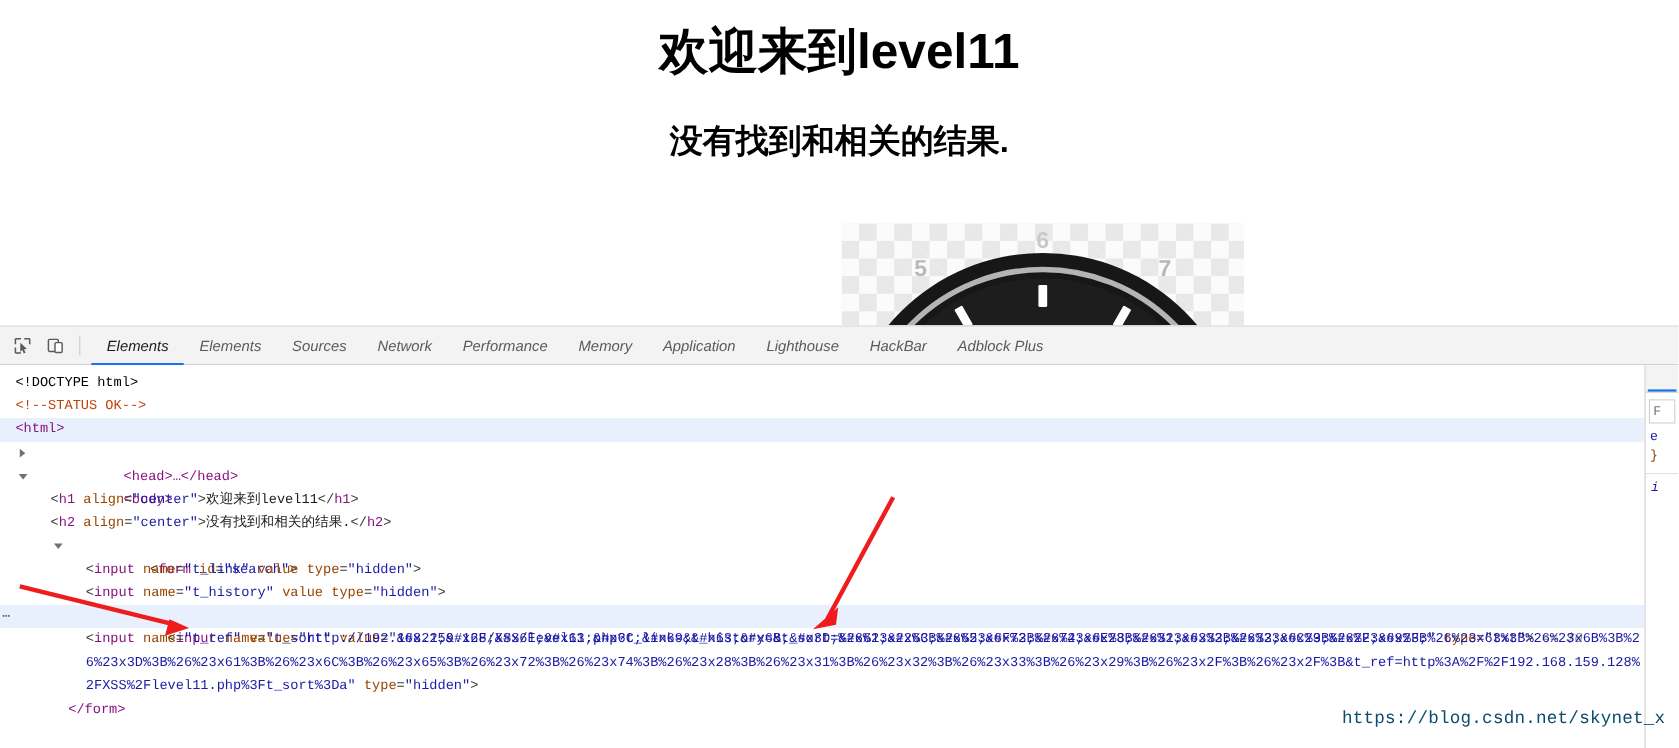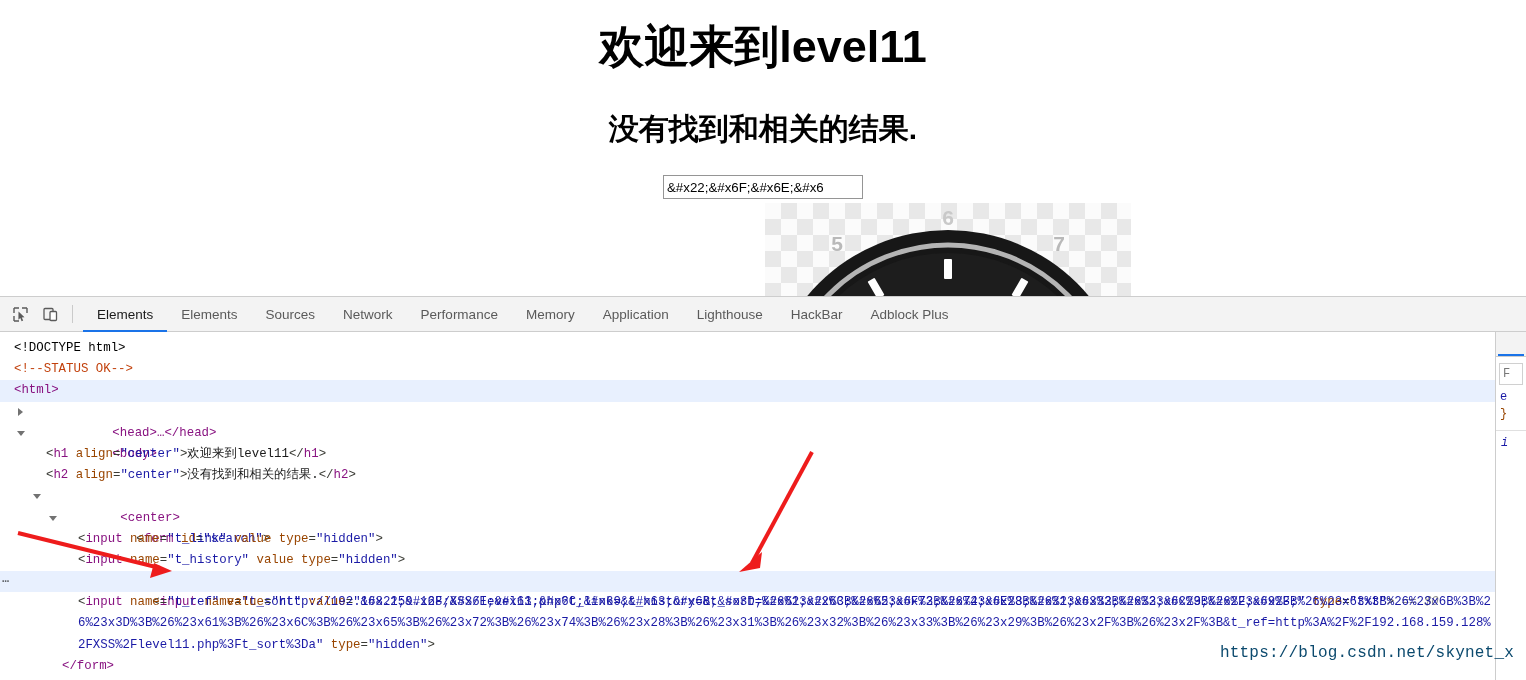--- a/index.html
+++ b/index.html
@@ -83,21 +83,21 @@
     width:28px; height:26px;
     display:flex; align-items:center; justify-content:center;
     margin-right:2px;
     border-radius:2px;
     cursor:pointer;
   }
   .dt-icon-btn svg { display:block; }
   .dt-sep {
     width:1px; height:18px; background:#cacaca; margin:0 10px 0 6px;
   }
-  .dt-tabs { display:flex; align-items:stretch; height:35px; }
+  .dt-tabs { display:flex; align-items:stretch; height:35px;font-style:italic; }
   .dt-tab {
     display:flex; align-items:center;
     padding:0 14px;
     font-size:13.5px;
     color:#5a5a5a;
     cursor:pointer;
     position:relative;
     white-space:nowrap;
     font-family:"Liberation Sans", sans-serif;
   }
@@ -198,23 +198,20 @@
 </head>
 <body>
 
 <div id="root">
 
   <div class="page-area">
 
     <h1 class="page-h1">欢迎来到level11</h1>
     <h2 class="page-h2">没有找到和相关的结果.</h2>
 
-    <div class="page-input-wrap">
-      <input class="page-input" type="text" value="&amp;#x22;&amp;#x6F;&amp;#x6E;&amp;#x6" style="">
-    </div>
 
     <div class="clock-zone">
       <div class="checker"></div>
       <svg class="clock-svg" width="366" height="93" viewBox="0 0 366 93">
 
         <text x="72" y="48" font-family="Liberation Sans, sans-serif" font-size="21" font-weight="bold" fill="#b9b9b9" text-anchor="middle">5</text>
         <text x="183" y="22" font-family="Liberation Sans, sans-serif" font-size="21" font-weight="bold" fill="#c9c9c9" text-anchor="middle">6</text>
         <text x="294" y="48" font-family="Liberation Sans, sans-serif" font-size="21" font-weight="bold" fill="#b9b9b9" text-anchor="middle">7</text>
 
         <circle cx="183" cy="210" r="183" fill="#171717"></circle>
@@ -282,23 +279,20 @@
         </div>
 
         <div class="dt-line ind1">
           <span class="arrow open" style="left:17px;"></span><span class="tw">&lt;body&gt;</span>
         </div>
 
         <div class="dt-line ind2"><span class="pn">&lt;</span><span class="tw">h1</span><span class="pn"> </span><span class="at">align</span><span class="pn">=</span><span class="av">"center"</span><span class="pn">&gt;</span><span class="txt">欢迎来到level11</span><span class="pn">&lt;/</span><span class="tw">h1</span><span class="pn">&gt;</span></div>
 
         <div class="dt-line ind2"><span class="pn">&lt;</span><span class="tw">h2</span><span class="pn"> </span><span class="at">align</span><span class="pn">=</span><span class="av">"center"</span><span class="pn">&gt;</span><span class="txt">没有找到和相关的结果.</span><span class="pn">&lt;/</span><span class="tw">h2</span><span class="pn">&gt;</span></div>
 
-        <div class="dt-line ind2">
-          <span class="arrow open" style="left:33px;"></span><span class="tw">&lt;center&gt;</span>
-        </div>
 
         <div class="dt-line ind3">
           <span class="arrow open" style="left:49px;"></span><span class="pn">&lt;</span><span class="tw">form</span><span class="pn"> </span><span class="at">id</span><span class="pn">=</span><span class="av">"search"</span><span class="pn">&gt;</span>
         </div>
 
         <div class="dt-line ind4"><span class="pn">&lt;</span><span class="tw">input</span><span class="pn"> </span><span class="at">name</span><span class="pn">=</span><span class="av">"t_link"</span><span class="pn"> </span><span class="at">value</span><span class="pn"> </span><span class="at">type</span><span class="pn">=</span><span class="av">"hidden"</span><span class="pn">&gt;</span></div>
 
         <div class="dt-line ind4"><span class="pn">&lt;</span><span class="tw">input</span><span class="pn"> </span><span class="at">name</span><span class="pn">=</span><span class="av">"t_history"</span><span class="pn"> </span><span class="at">value</span><span class="pn"> </span><span class="at">type</span><span class="pn">=</span><span class="av">"hidden"</span><span class="pn">&gt;</span></div>
 
         <div class="dt-line ind4 sel">

